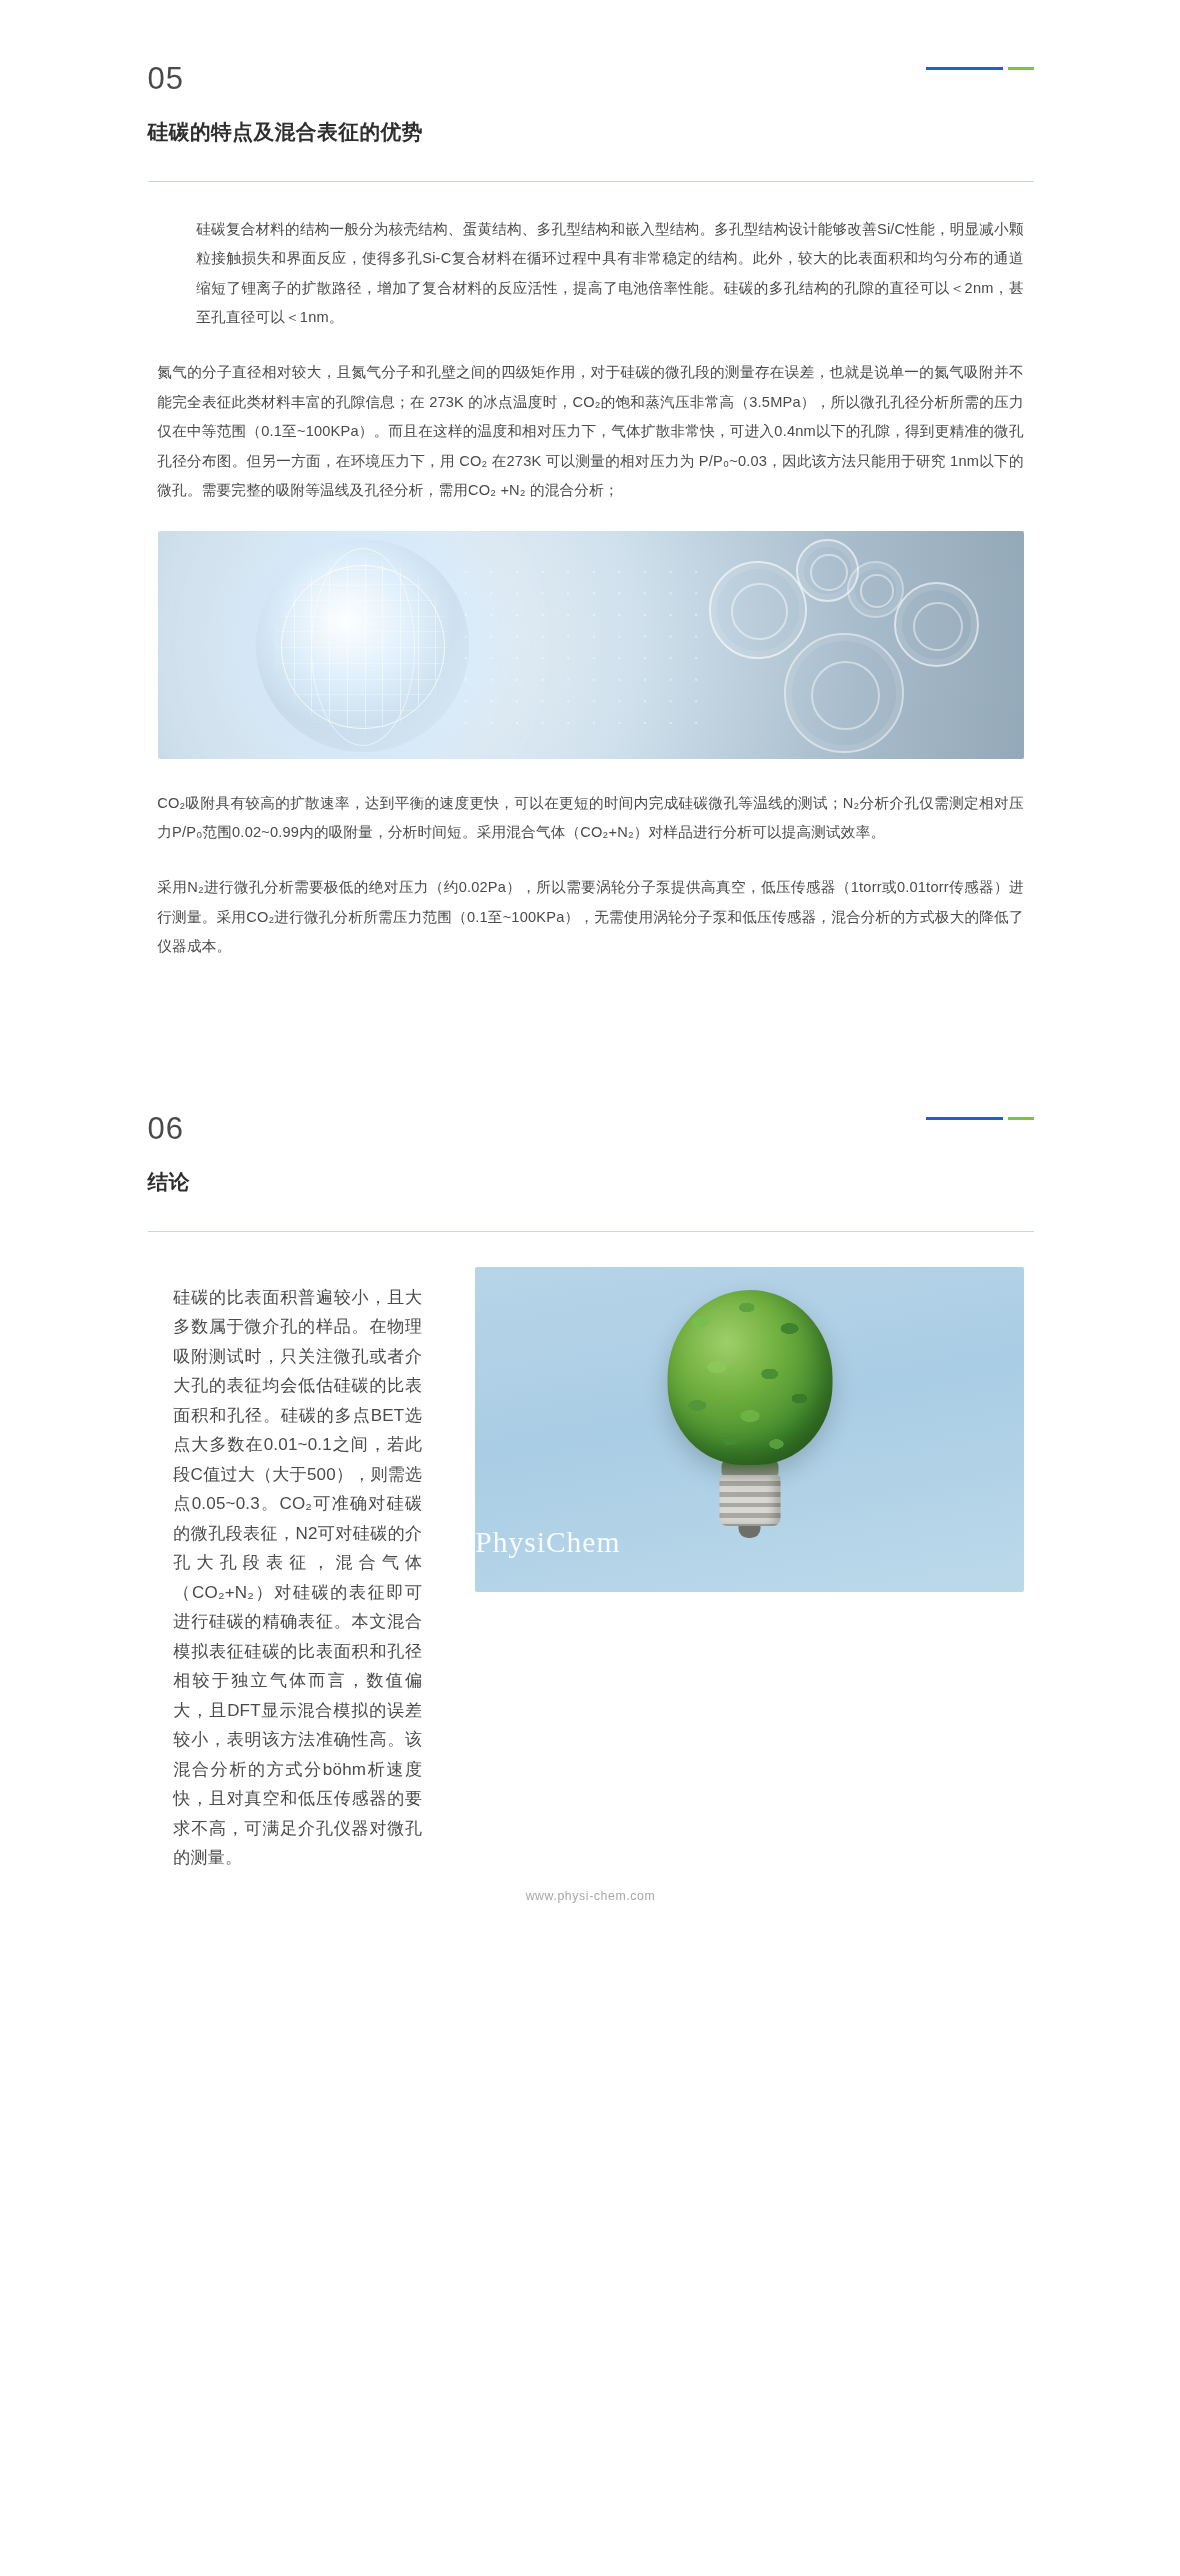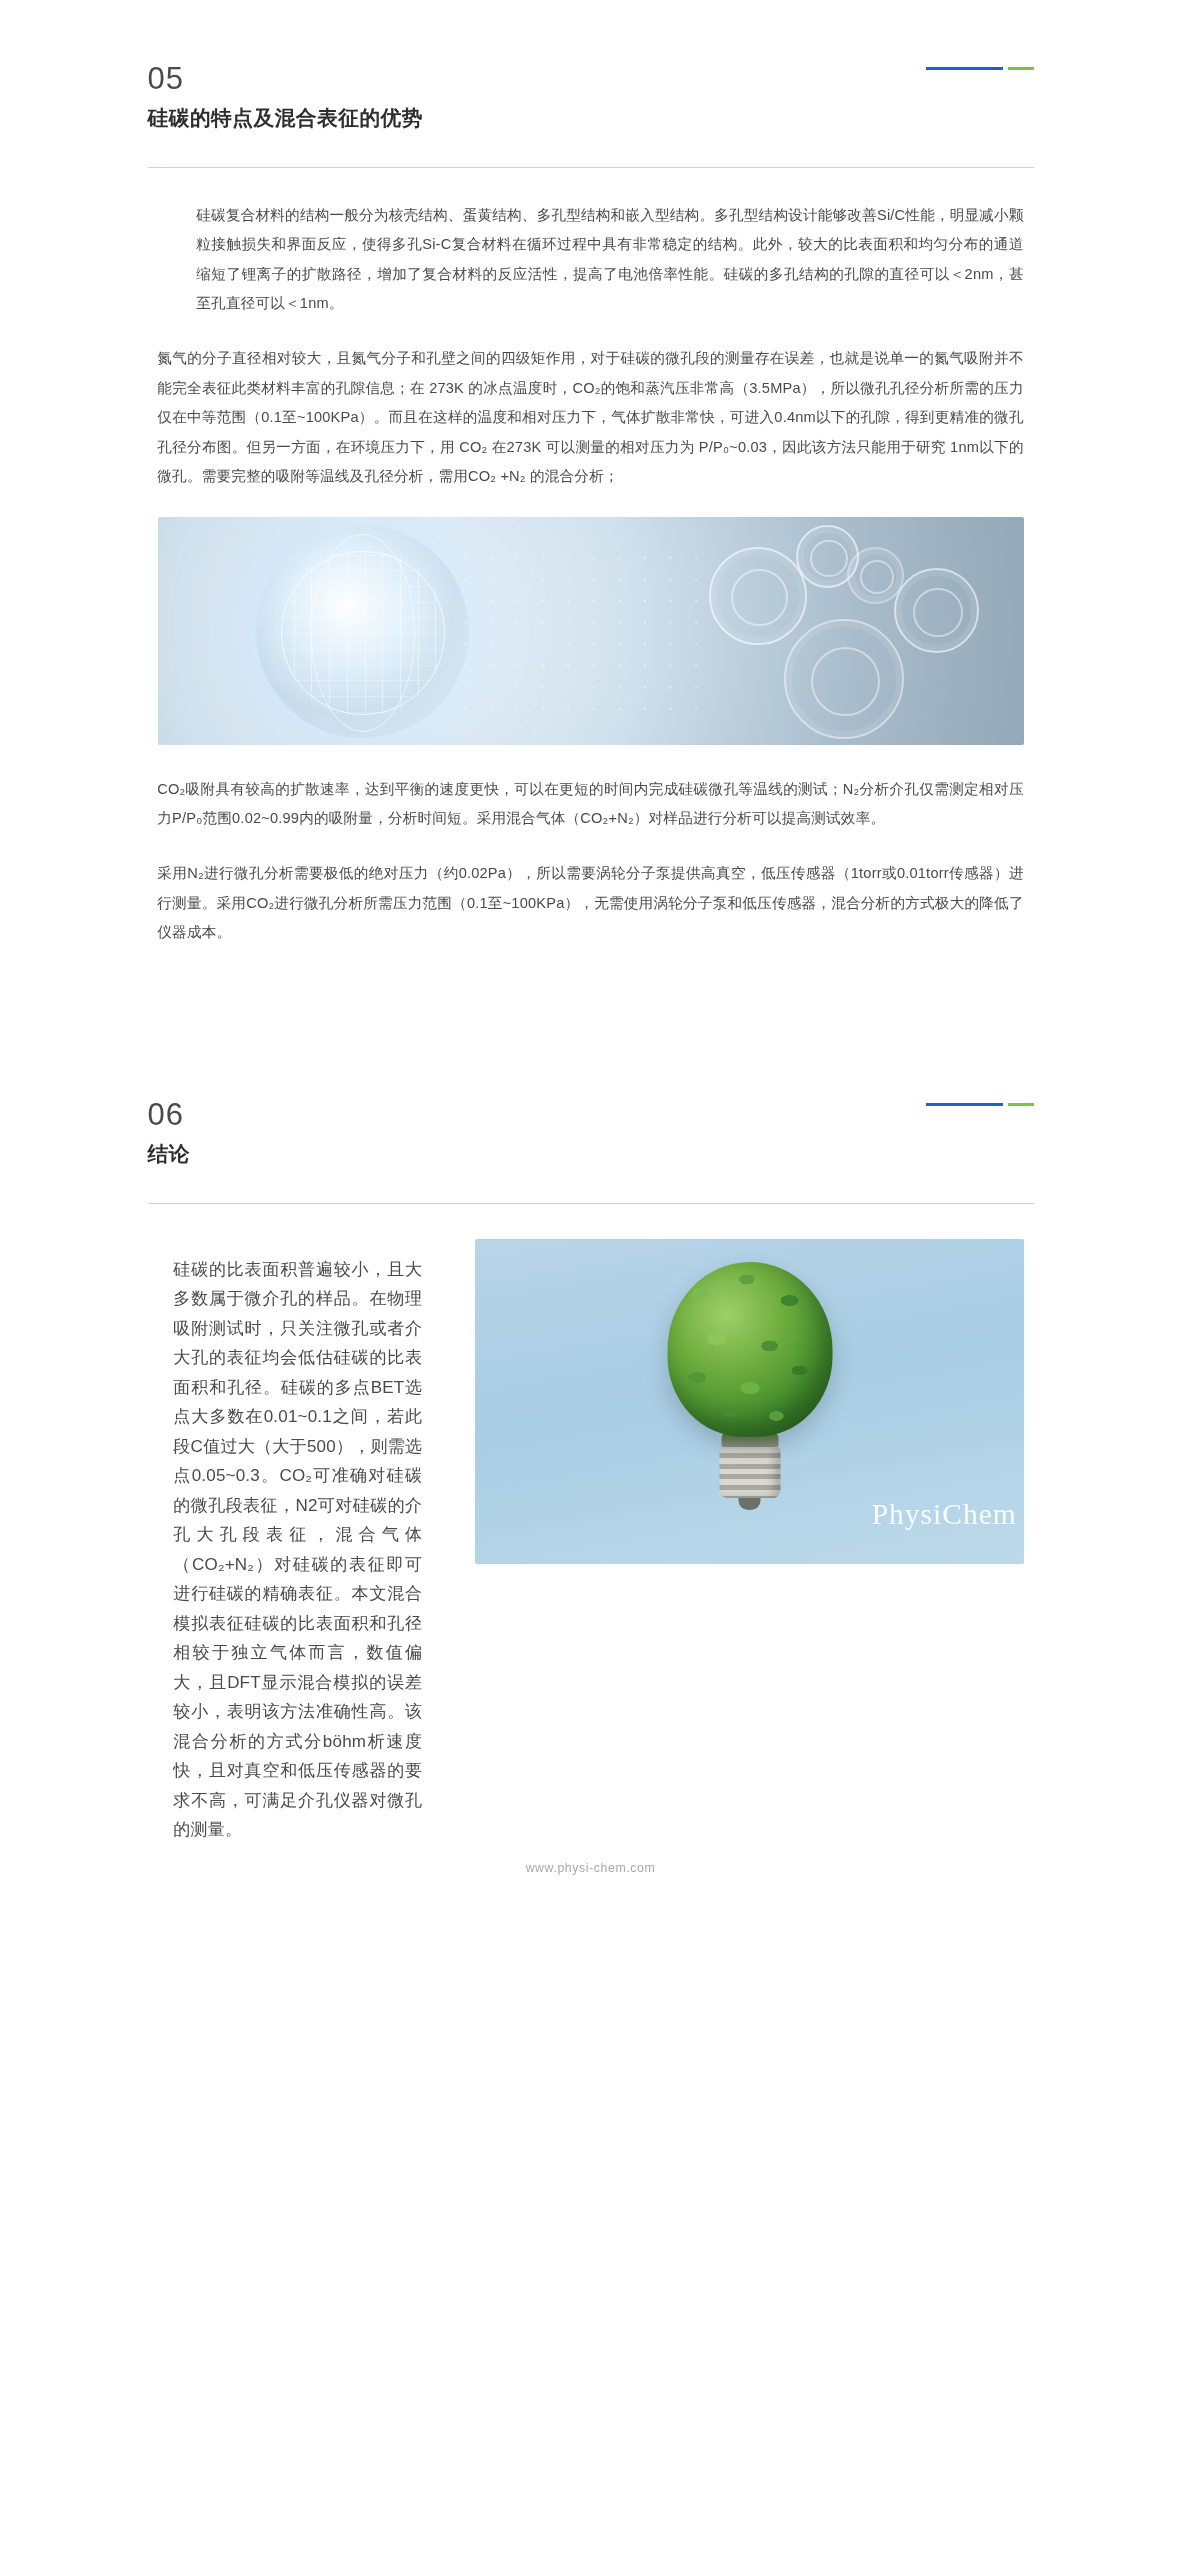--- a/index.html
+++ b/index.html
@@ -41,21 +41,21 @@
     line-height: 47px;
     font-weight: 400;
     color: #4a4a4a;
     letter-spacing: 1px;
   }
   .sec-title {
     font-size: 20.7px;
     line-height: 31.5px;
     font-weight: 700;
     color: #2e2e2e;
-    margin-top: 0;
+    margin-top: 14px;
     letter-spacing: 0.5px;
   }
   .sec-rule {
     position: absolute;
     top: 67px;
     right: 0;
     width: 108px;
     height: 3px;
     display: flex;
   }
@@ -273,21 +273,21 @@
     height: 11.8px;
     margin: 0 auto;
     background: #6f6f6a;
     border-radius: 0 0 9.8px 9.8px;
   }
   .fig-watermark {
     position: absolute;
     left: 0;
     right: 7px;
     bottom: 33px;
-    text-align: right;
+    text-align: left;
     color: rgba(255,255,255,0.92);
     font-size: 29.5px;
     letter-spacing: 1px;
     font-family: "Liberation Serif", serif;
   }
 
   
   .footer {
     padding-bottom: 39px;
     text-align: center;

